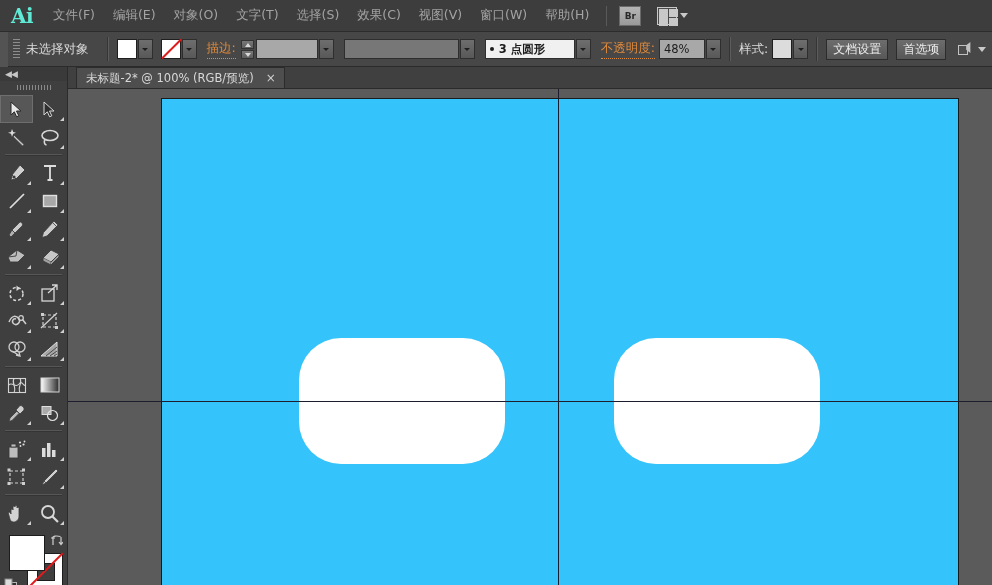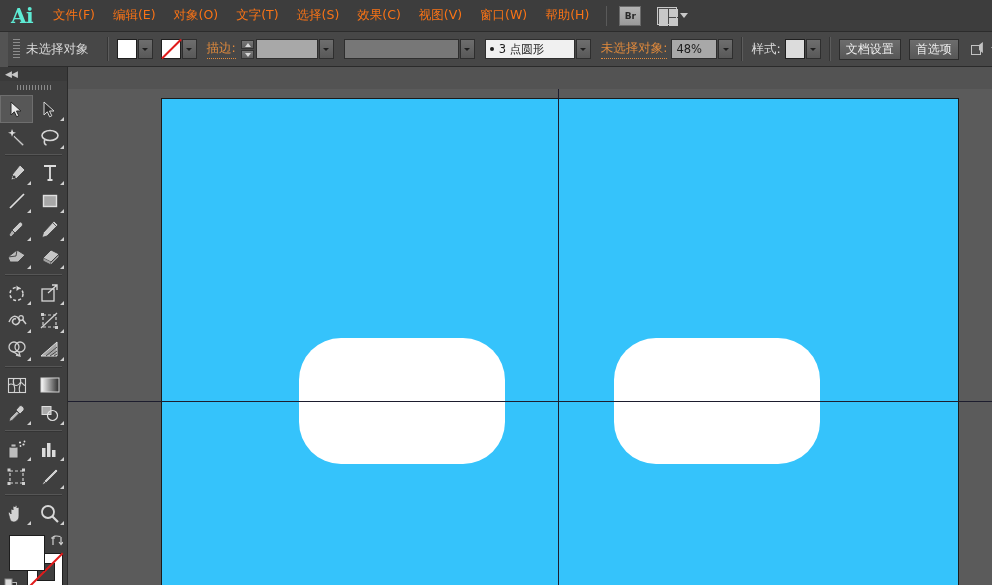--- a/index.html
+++ b/index.html
@@ -36,21 +36,21 @@
     width: 44px;
     text-align: center;
     color: #5eead4;
     font-size: 20px;
     font-weight: bold;
     font-family: "DejaVu Serif", "Liberation Serif", serif;
     letter-spacing: -0.5px;
     user-select: none;
   }
   .menu-item {
-    color: #f97316;
+    color: #a3a3a3;
     font-size: 12.5px;
     padding: 5px 9px;
     white-space: nowrap;
     cursor: default;
   }
   .menu-sep-v {
     width: 1px;
     height: 20px;
     background: #5a5a5a;
     margin: 0 8px;
@@ -480,29 +480,29 @@
     <div class="field" style="width:62px;"></div>
     <div class="dd-btn" style="height:20px;">
         <div class="caret-dn"></div>
       </div>
     <div style="width:10px;"></div>
     <div class="field dark" style="width:115px;"></div>
     <div class="dd-btn" style="height:20px;">
         <div class="caret-dn"></div>
       </div>
     <div style="width:10px;"></div>
-    <div class="field white brush-preview" style="width:90px;">
+    <div class="field white brush-preview" style="width:90px;font-weight:bold;">
       <span class="brush-dot"></span>
       <span>3 点圆形</span>
     </div>
     <div class="dd-btn" style="height:20px;">
         <div class="caret-dn"></div>
       </div>
     <div style="width:10px;"></div>
-    <div class="cb-label-link">未选择对象:</div>
+    <div class="cb-label-link">不透明度:</div>
     <div style="width:4px;"></div>
     <div class="field" style="width:46px;">48%</div>
     <div class="dd-btn" style="height:20px;">
         <div class="caret-dn"></div>
       </div>
     <div class="cb-sep"></div>
     <div class="cb-label">样式:</div>
     <div style="width:4px;"></div>
     <div class="swatch" style="background:#dcdcdc;"></div>
     <div class="dd-btn">
@@ -511,20 +511,26 @@
     <div class="cb-sep"></div>
     <div class="push-btn">文档设置</div>
     <div style="width:8px;"></div>
     <div class="push-btn">首选项</div>
     <div style="width:8px;"></div>
     <div class="ws-ico"></div>
     <div style="width:4px;"></div>
     <div class="caret-dn"></div>
   </div>
 
+  <div class="tabbar">
+    <div class="doc-tab">
+      <span class="title">未标题-2* @ 100% (RGB/预览)</span>
+      <span class="close">×</span>
+    </div>
+  </div>
 
   <div class="toolpanel">
     <div class="tp-header">
       <span class="collapse-arrows">◀◀</span>
     </div>
     <div class="tp-grip">
         <i></i>
       </div>
 
     <div class="tools">

